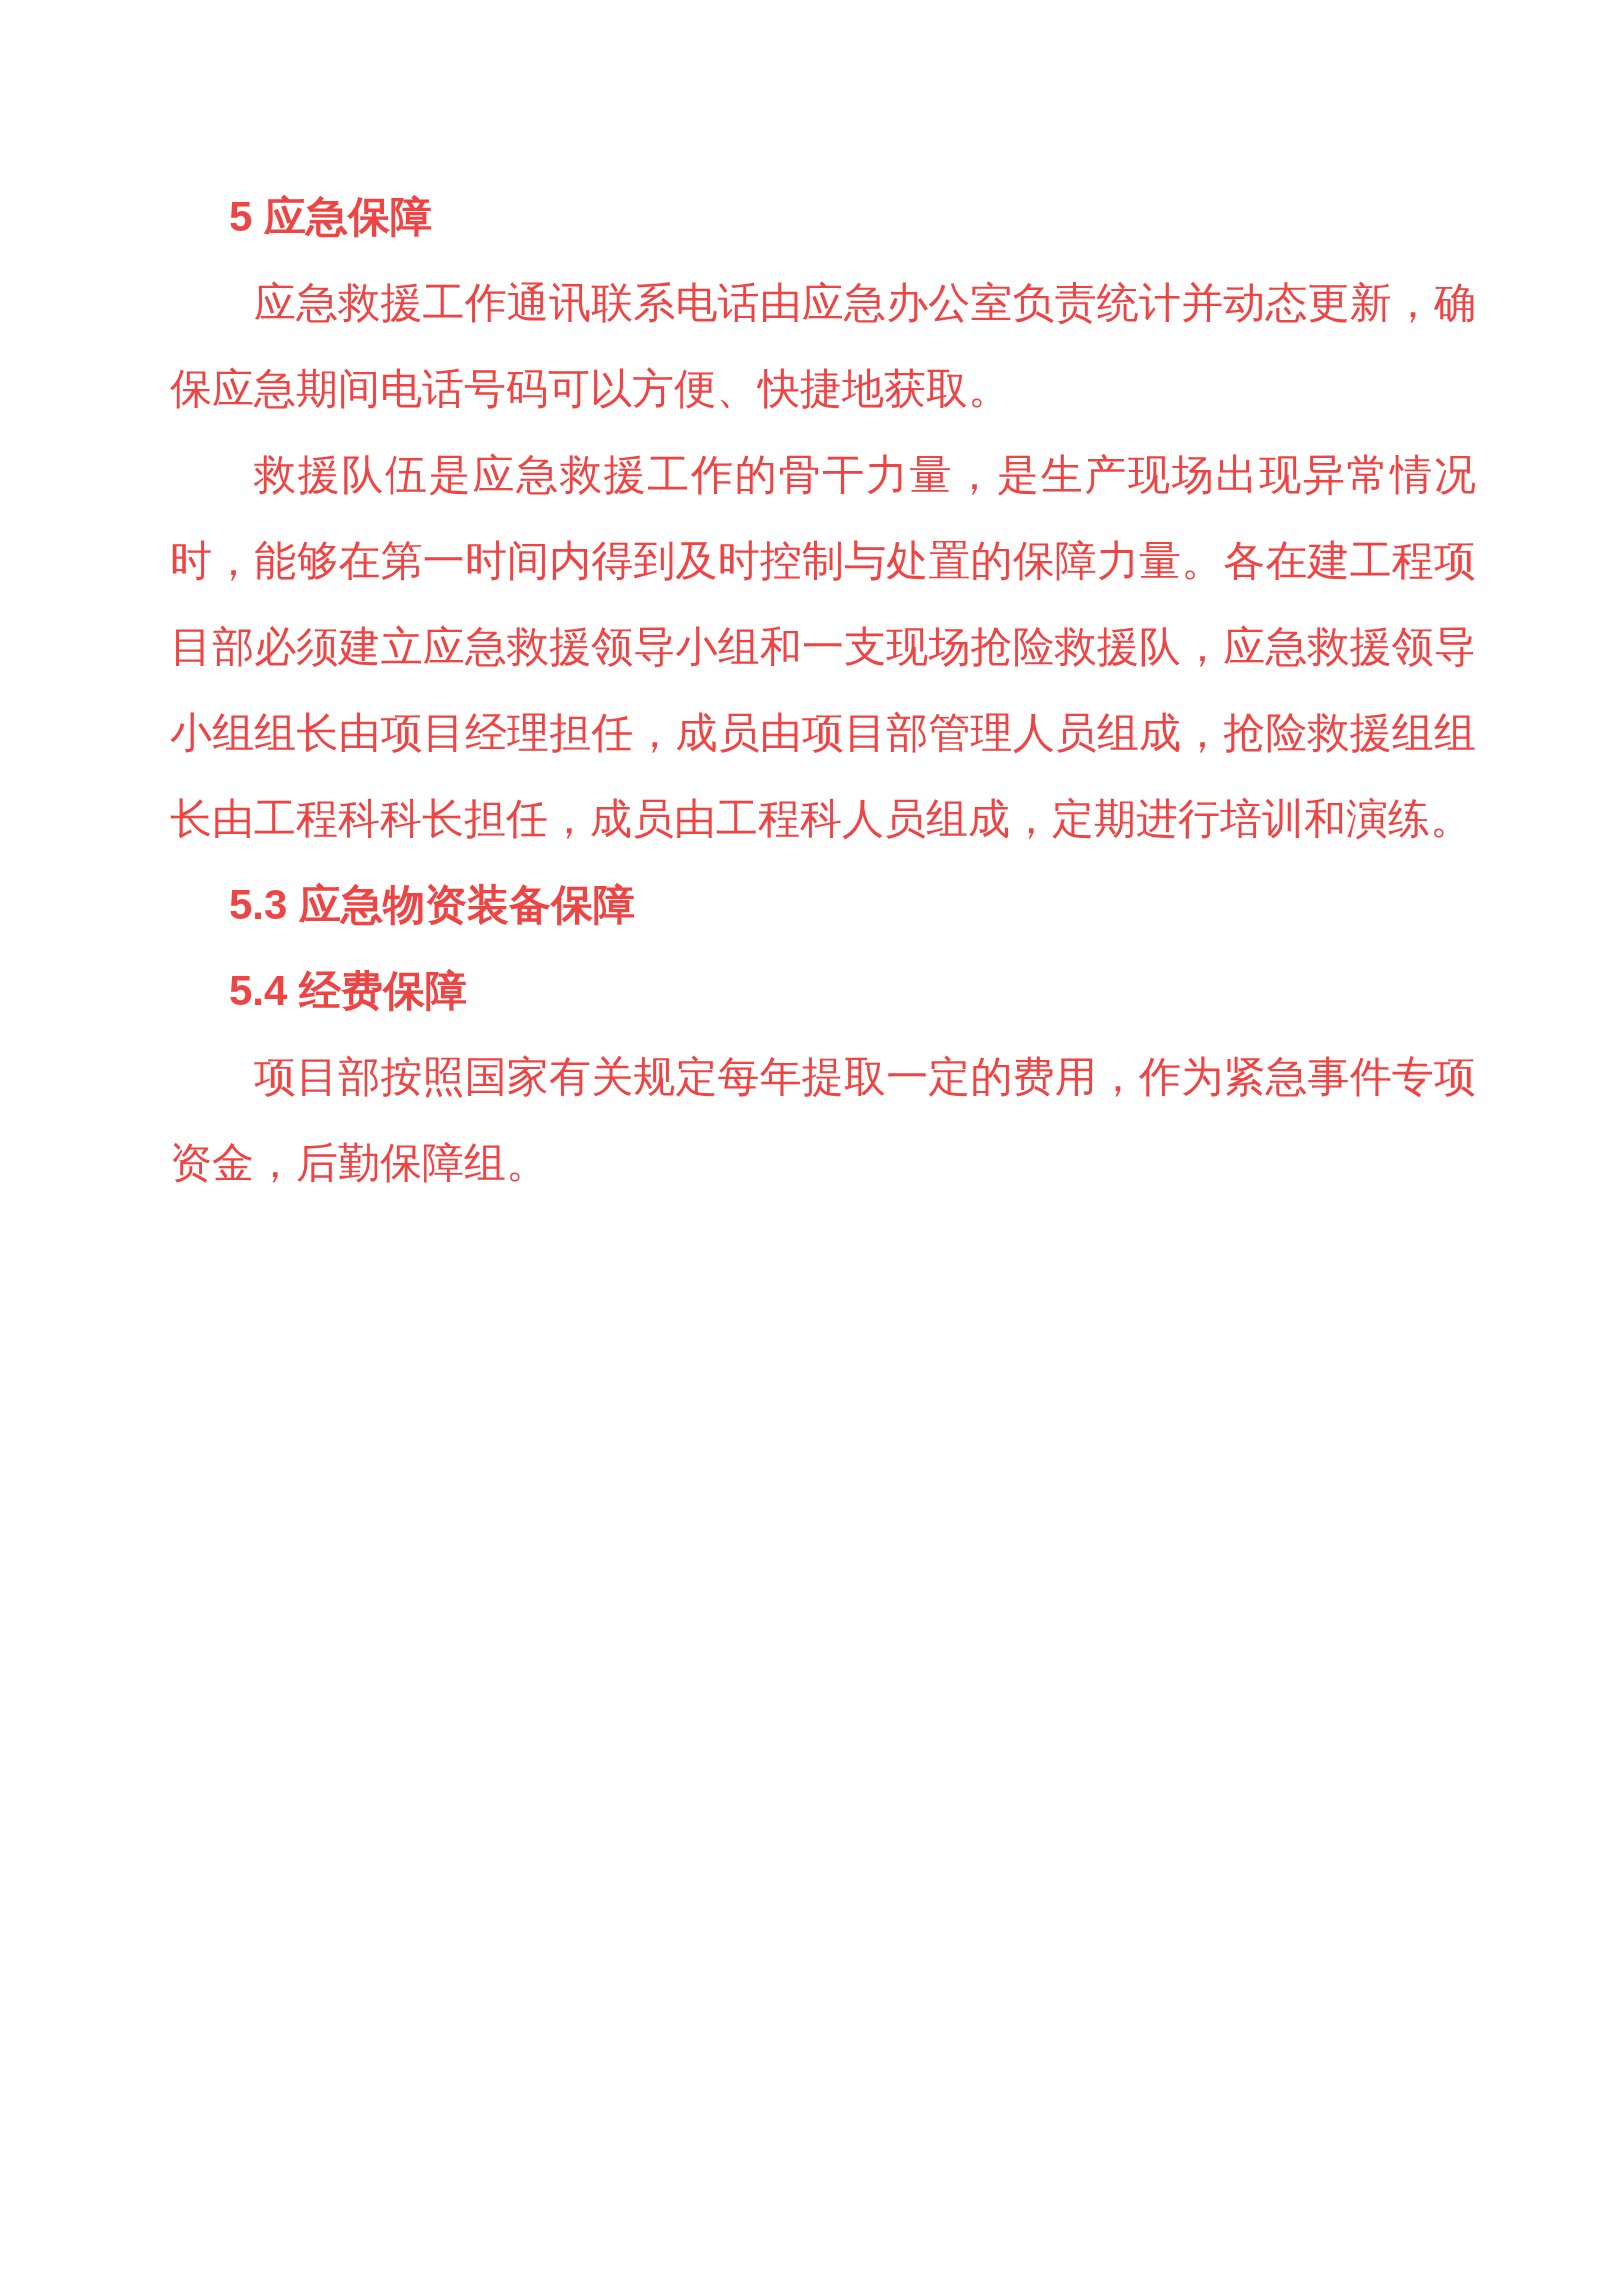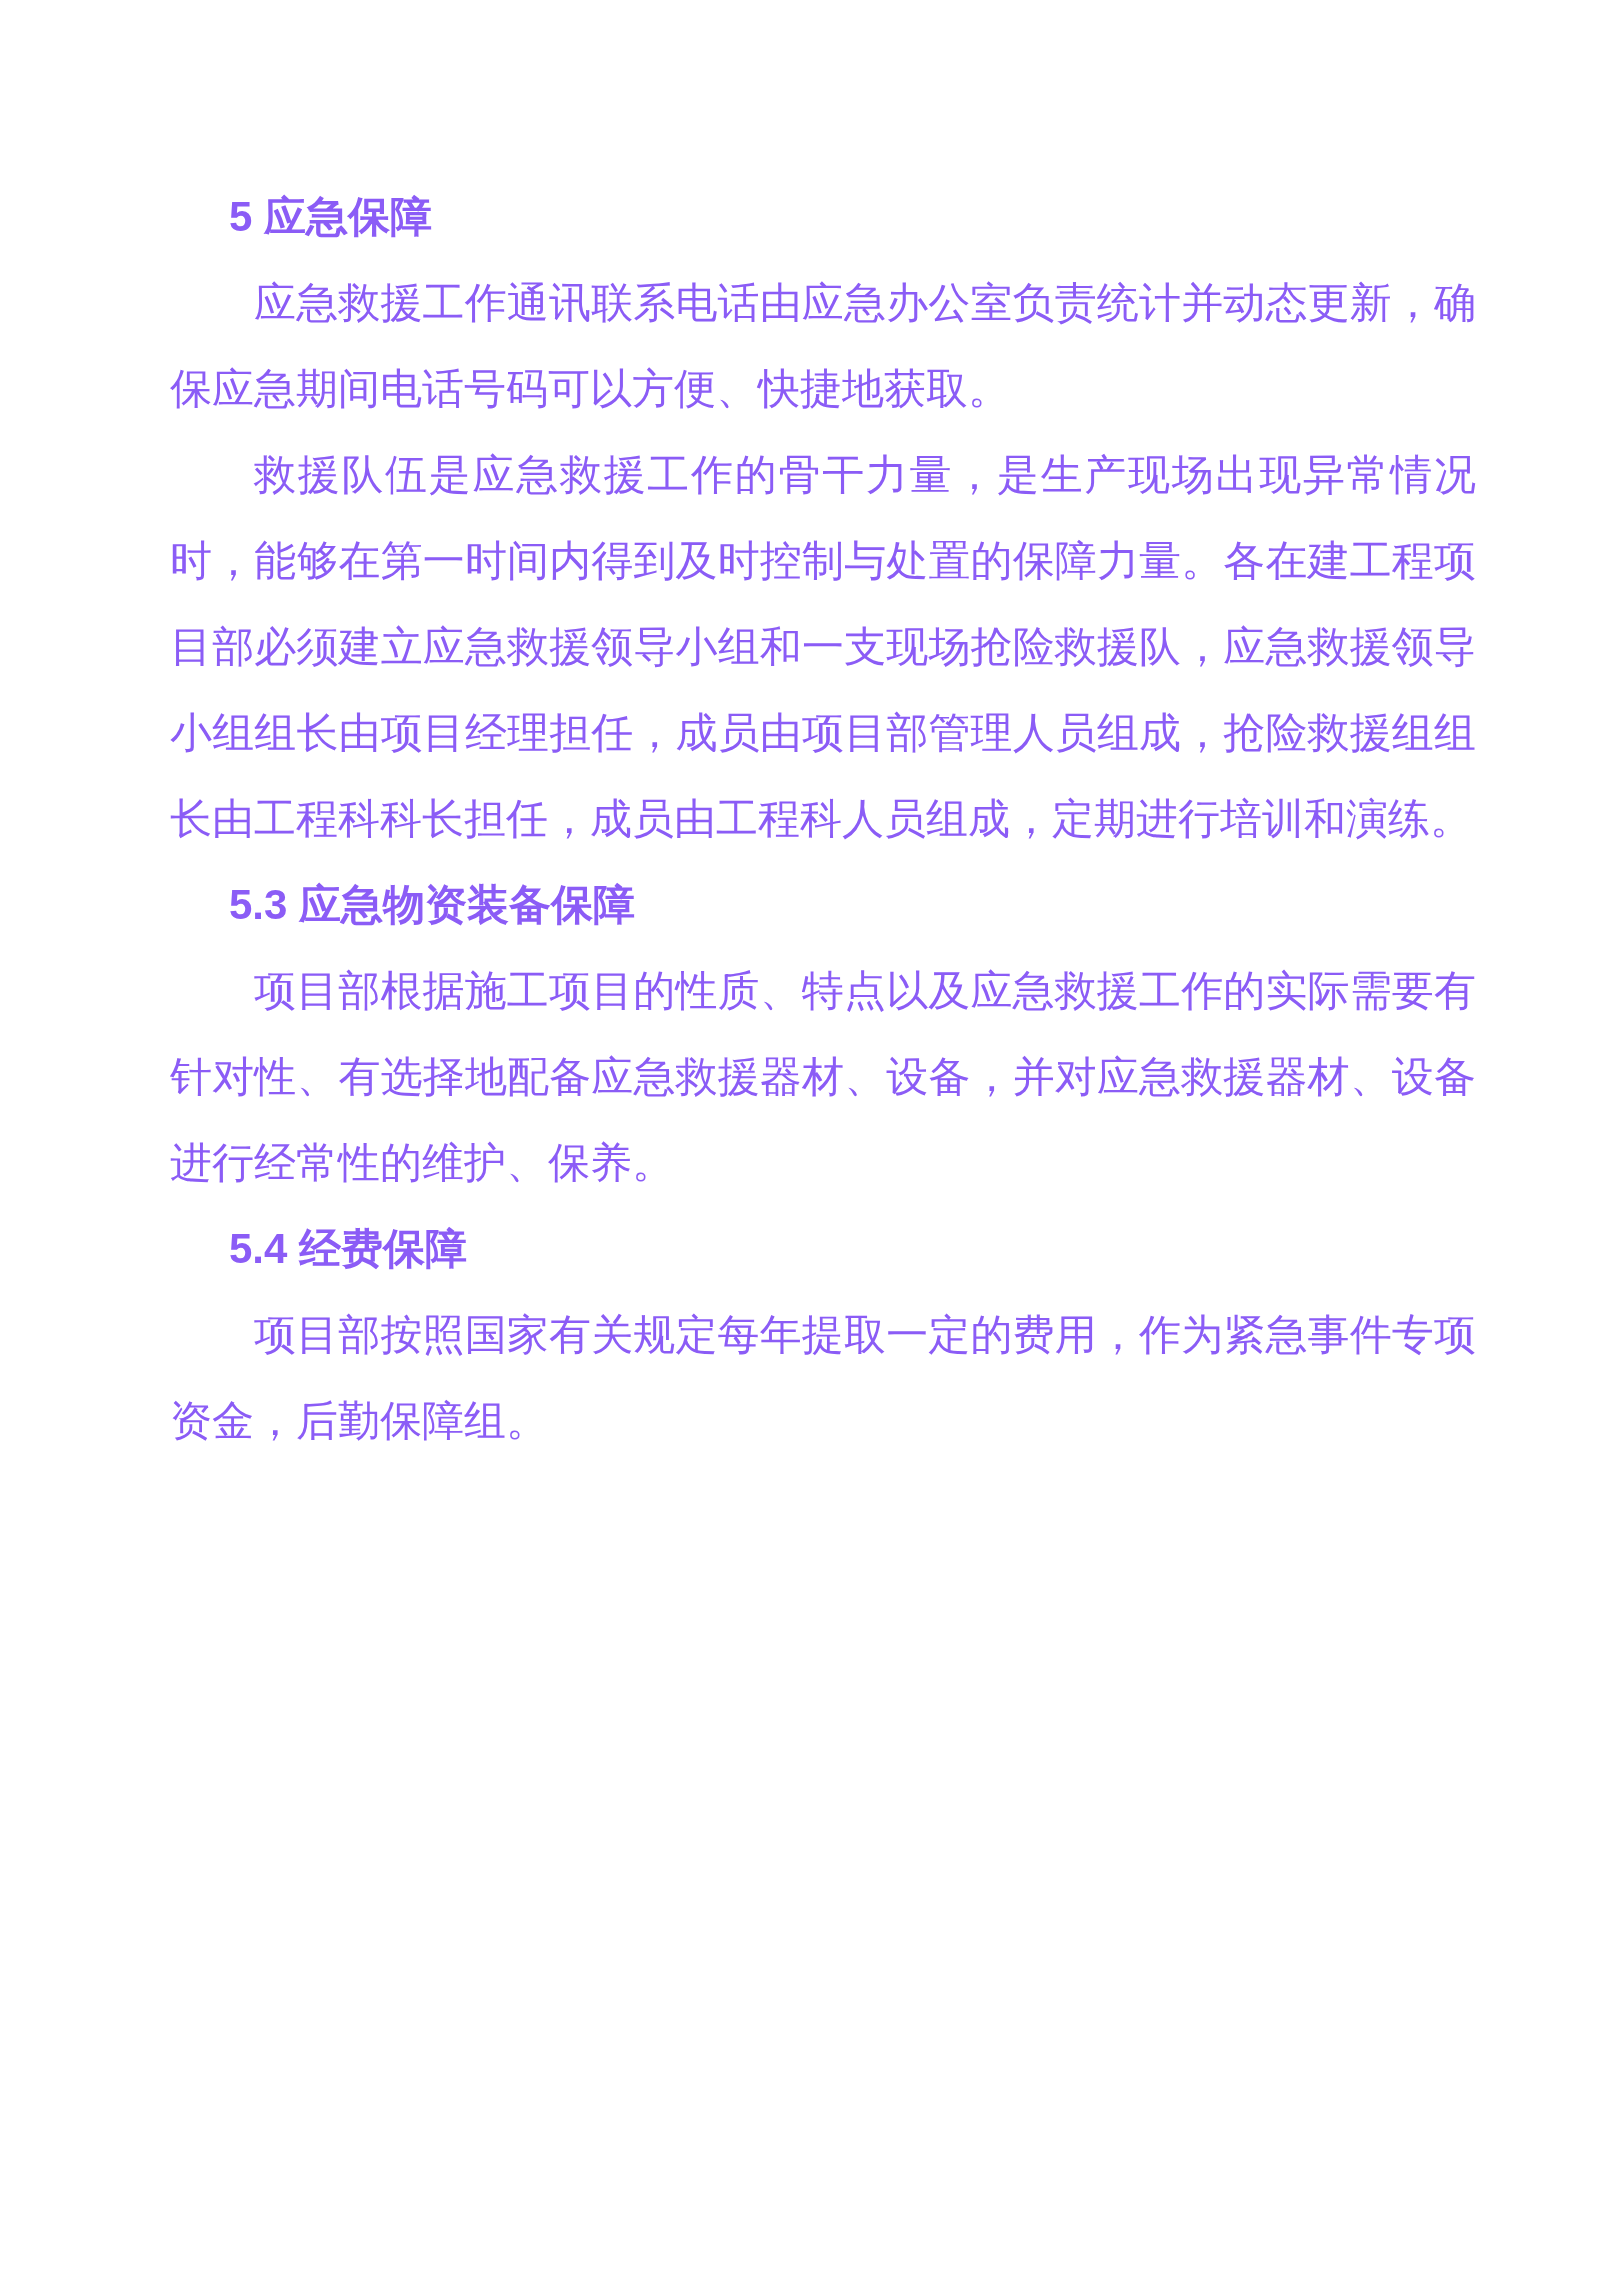--- a/index.html
+++ b/index.html
@@ -5,21 +5,21 @@
   html, body {
     margin: 0;
     padding: 0;
     background: #ffffff;
   }
   .page {
     position: relative;
     width: 1620px;
     height: 1688px;
     background: #ffffff;
-    color: #8b5cf6;
+    color: #ef4444;
     overflow: hidden;
     font-family: "Liberation Serif", "DejaVu Serif", serif;
   }
   .content {
     position: absolute;
     left: 145px;
     top: 174px;
     width: 1331px;
     font-size: 42px;
     line-height: 86px;
@@ -54,19 +54,18 @@
 </style>
 </head>
 <body>
 
 <div class="page">
   <div class="content">
     <h1>5 应急保障</h1>
     <p>应急救援工作通讯联系电话由应急办公室负责统计并动态更新，确保应急期间电话号码可以方便、快捷地获取。</p>
     <p>救援队伍是应急救援工作的骨干力量，是生产现场出现异常情况时，能够在第一时间内得到及时控制与处置的保障力量。各在建工程项目部必须建立应急救援领导小组和一支现场抢险救援队，应急救援领导小组组长由项目经理担任，成员由项目部管理人员组成，抢险救援组组长由工程科科长担任，成员由工程科人员组成，定期进行培训和演练。</p>
     <h2>5.3 应急物资装备保障</h2>
-    <p>项目部根据施工项目的性质、特点以及应急救援工作的实际需要有针对性、有选择地配备应急救援器材、设备，并对应急救援器材、设备进行经常性的维护、保养。</p>
     <h2>5.4 经费保障</h2>
     <p>项目部按照国家有关规定每年提取一定的费用，作为紧急事件专项资金，后勤保障组。</p>
   </div>
   <div class="page-number">21</div>
 </div>
 
 
 </body></html>

